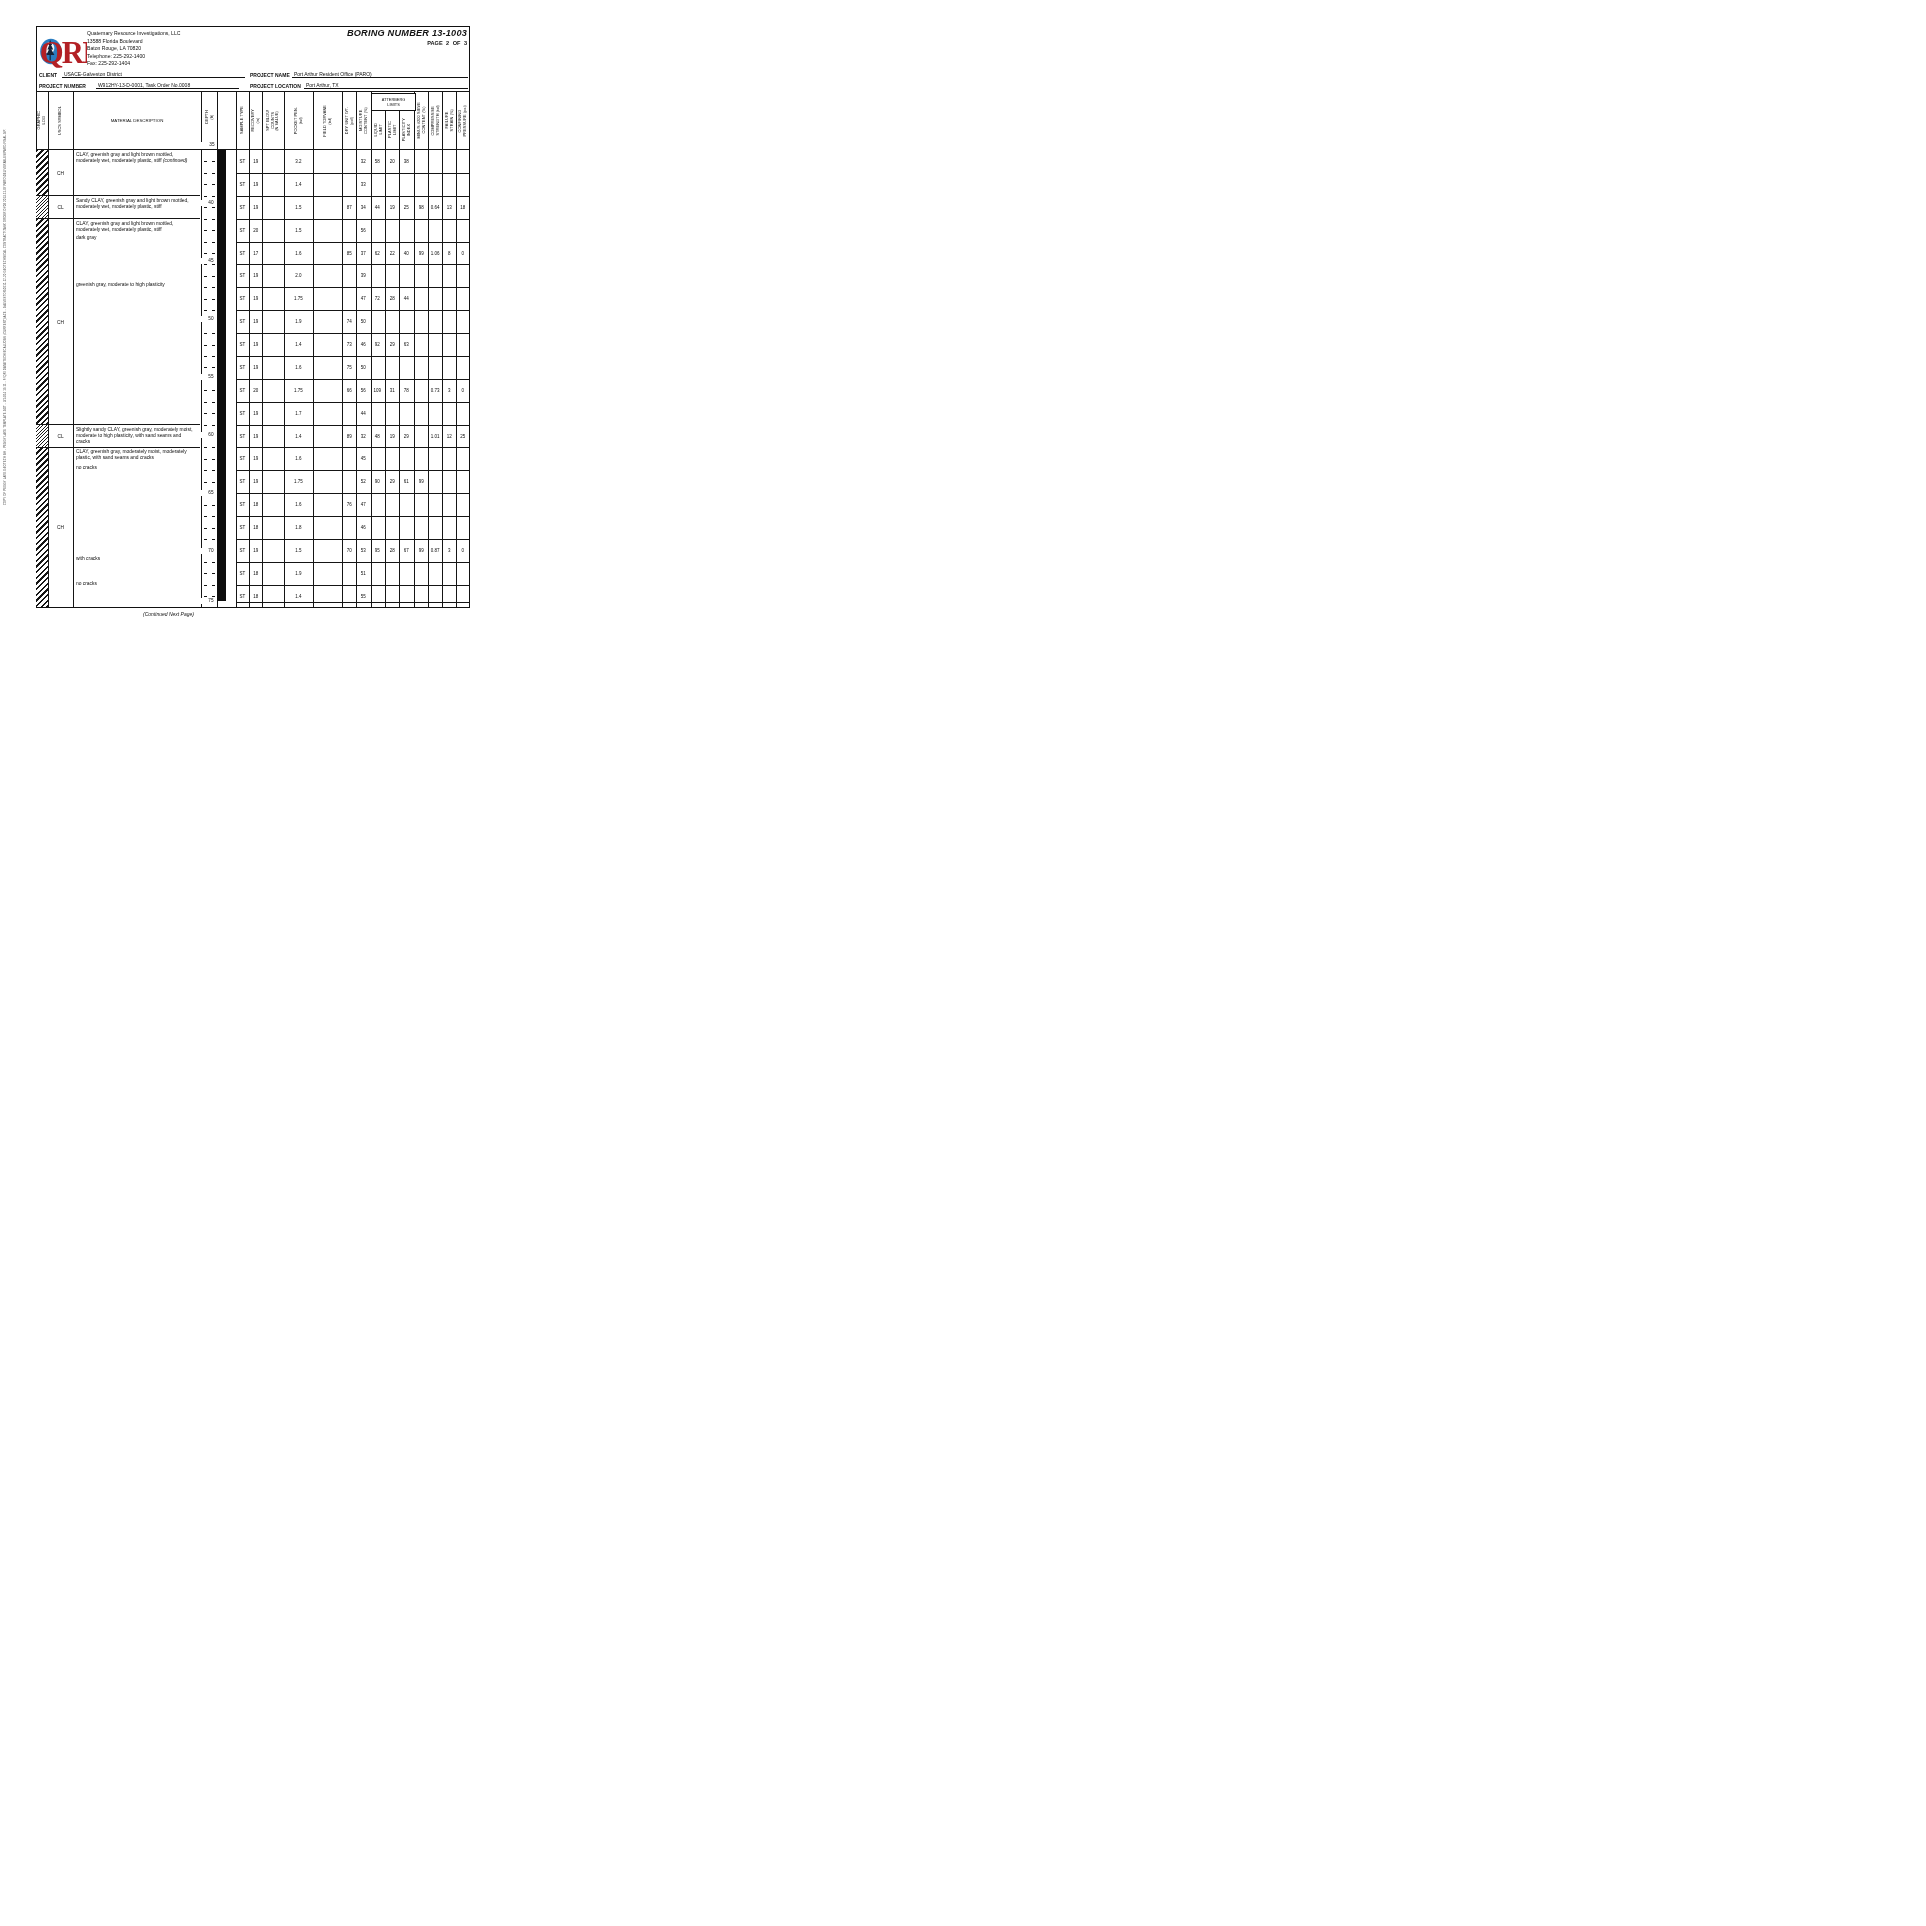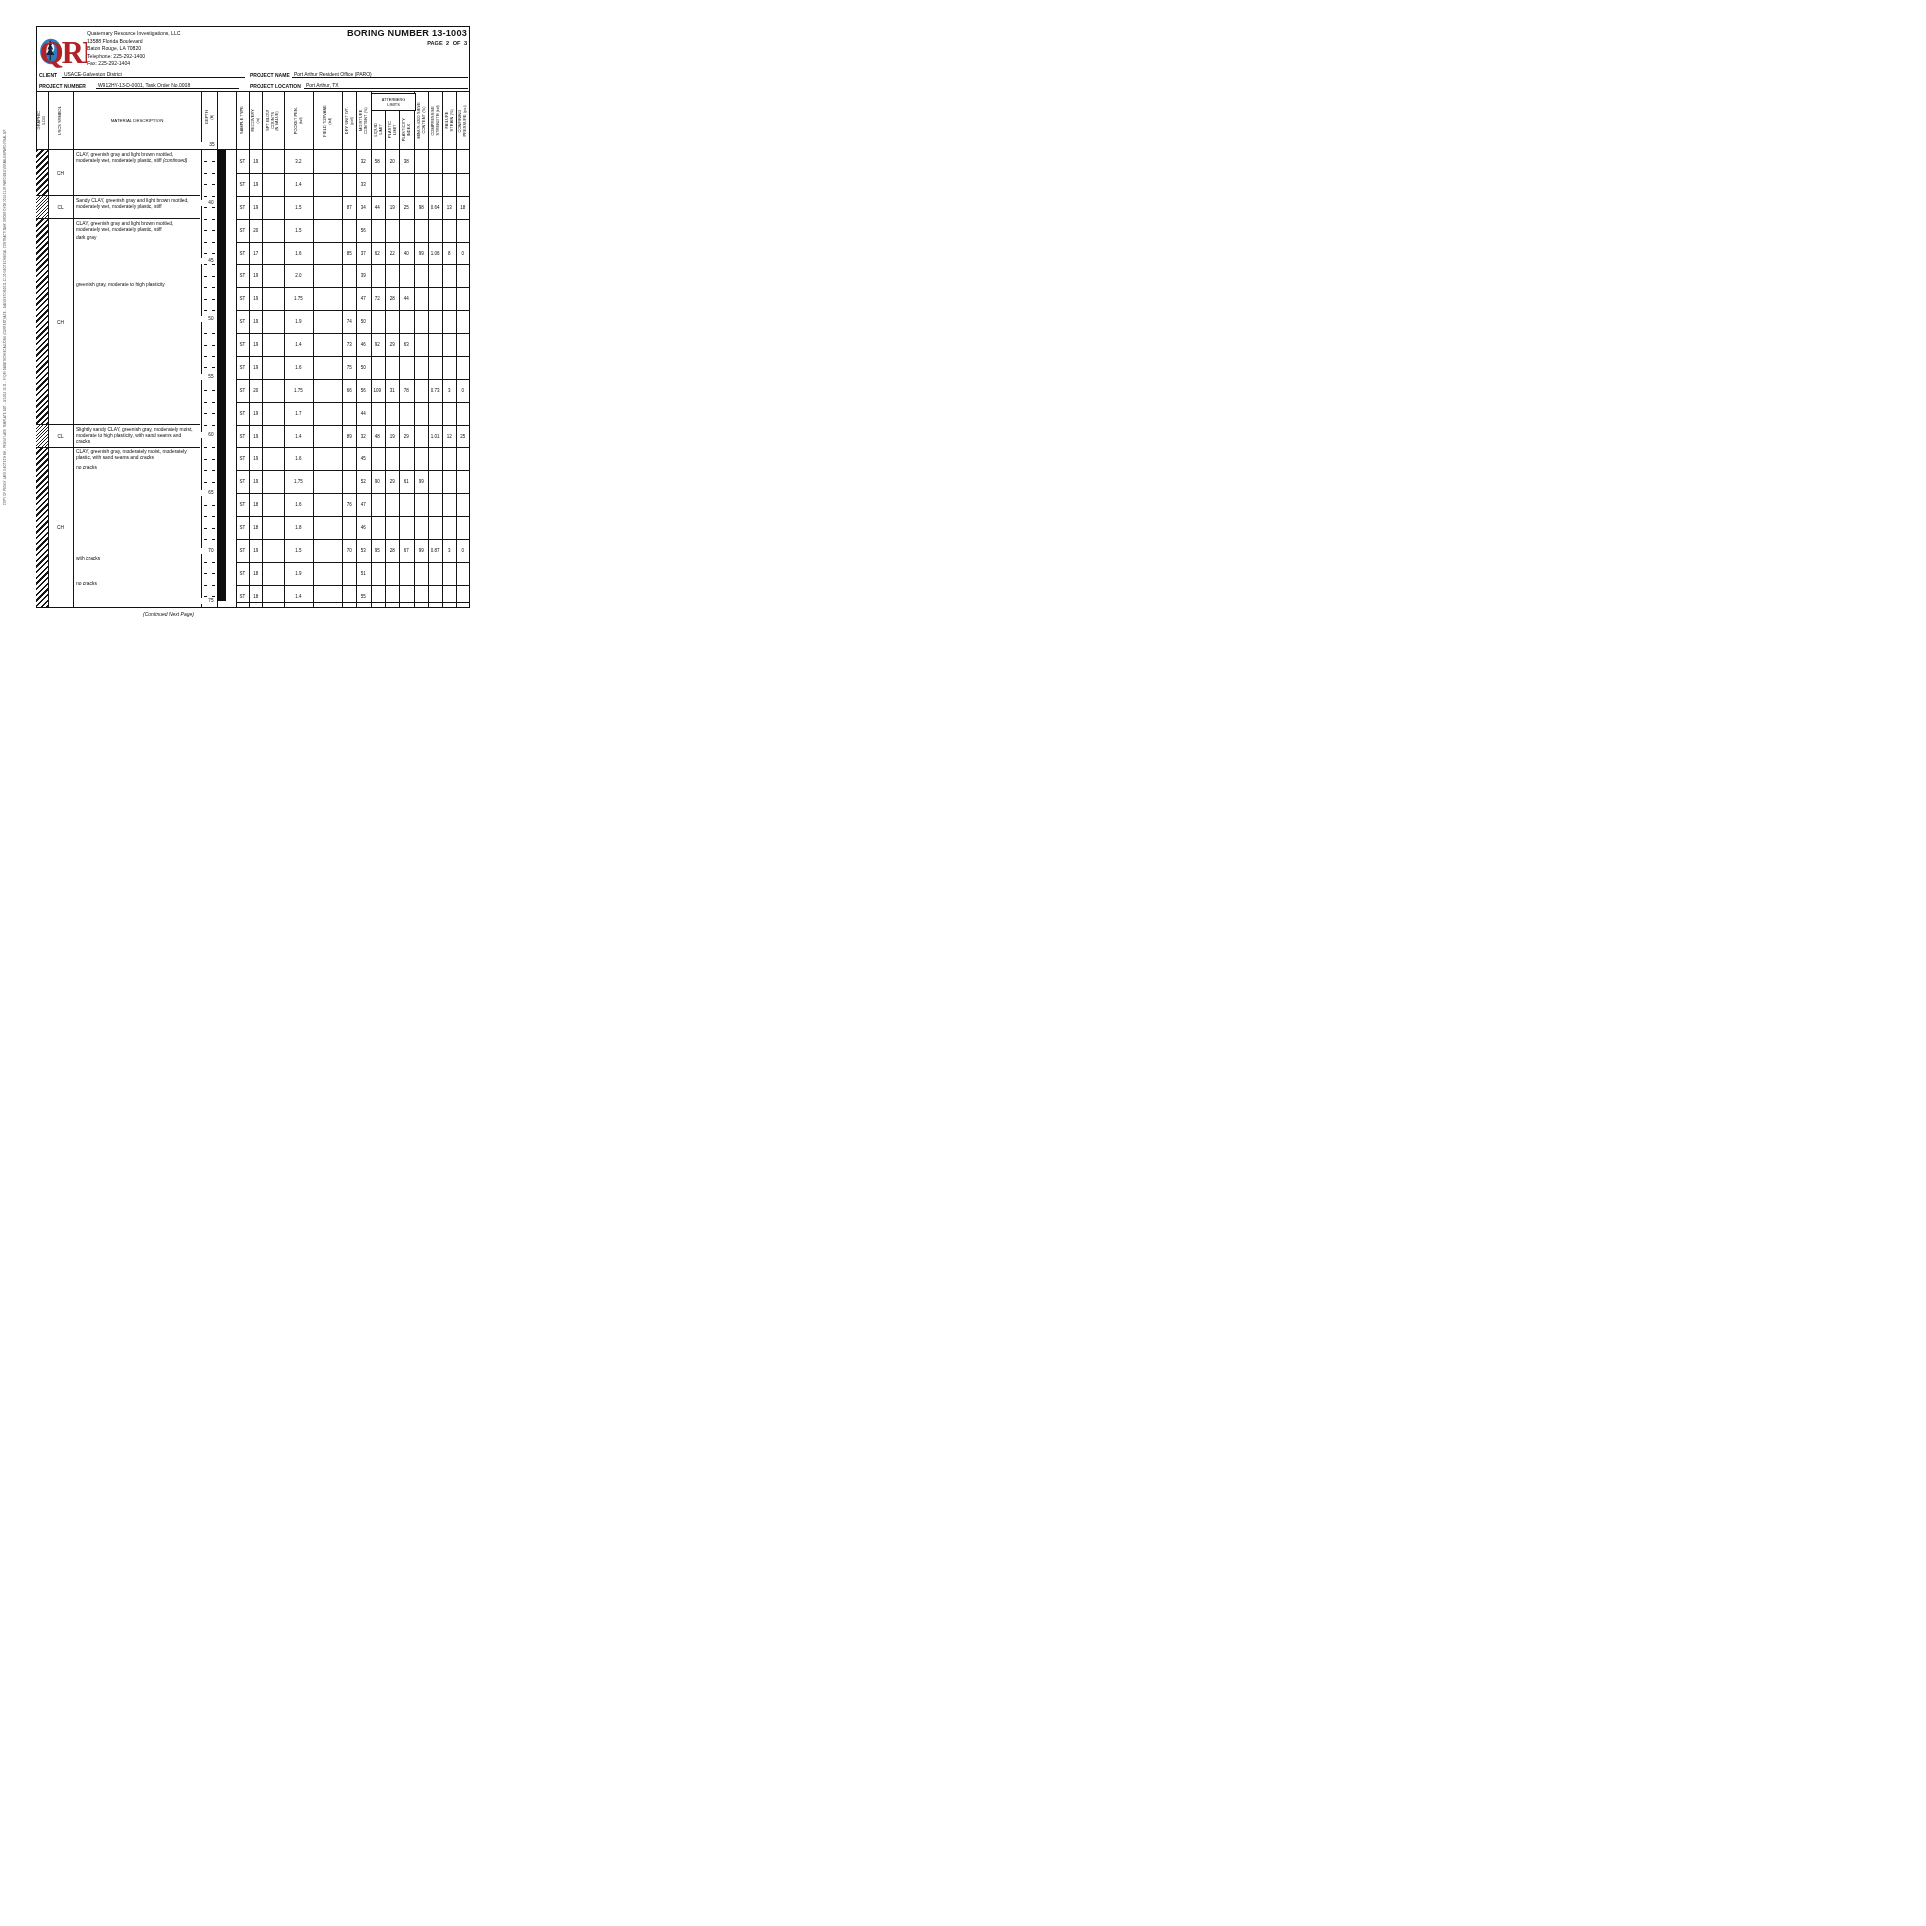--- a/index.html
+++ b/index.html
@@ -56,21 +56,21 @@
   </div>
 
   <div class="abs company" style="left:87px;top:30px;">
     <div>Quaternary Resource Investigations, LLC</div>
     <div>13588 Florida Boulevard</div>
     <div>Baton Rouge, LA  70820</div>
     <div>Telephone:  225-292-1400</div>
     <div>Fax:  225-292-1404</div>
   </div>
 
-  <div class="abs btitle" style="right:24px;top:28px;">BORING NUMBER 13-1003</div>
+  <div class="abs btitle" style="right:24px;top:28px;font-style:italic;">BORING NUMBER 13-1003</div>
   <div class="abs ptitle" style="right:24px;top:40px;">PAGE 2 OF 3</div>
 
   <div class="abs lab" style="left:39px;top:72px;">CLIENT</div>
   <div class="abs val" style="left:62px;top:71px;width:183px;">USACE-Galveston District</div>
   <div class="abs lab" style="left:250px;top:72px;">PROJECT NAME</div>
   <div class="abs val" style="left:292px;top:71px;width:176px;">Port Arthur Resident Office (PARO)</div>
 
   <div class="abs lab" style="left:39px;top:83px;">PROJECT NUMBER</div>
   <div class="abs val" style="left:96px;top:82px;width:143px;">W912HY-13-D-0001, Task Order No.0008</div>
   <div class="abs lab" style="left:250px;top:83px;">PROJECT LOCATION</div>

